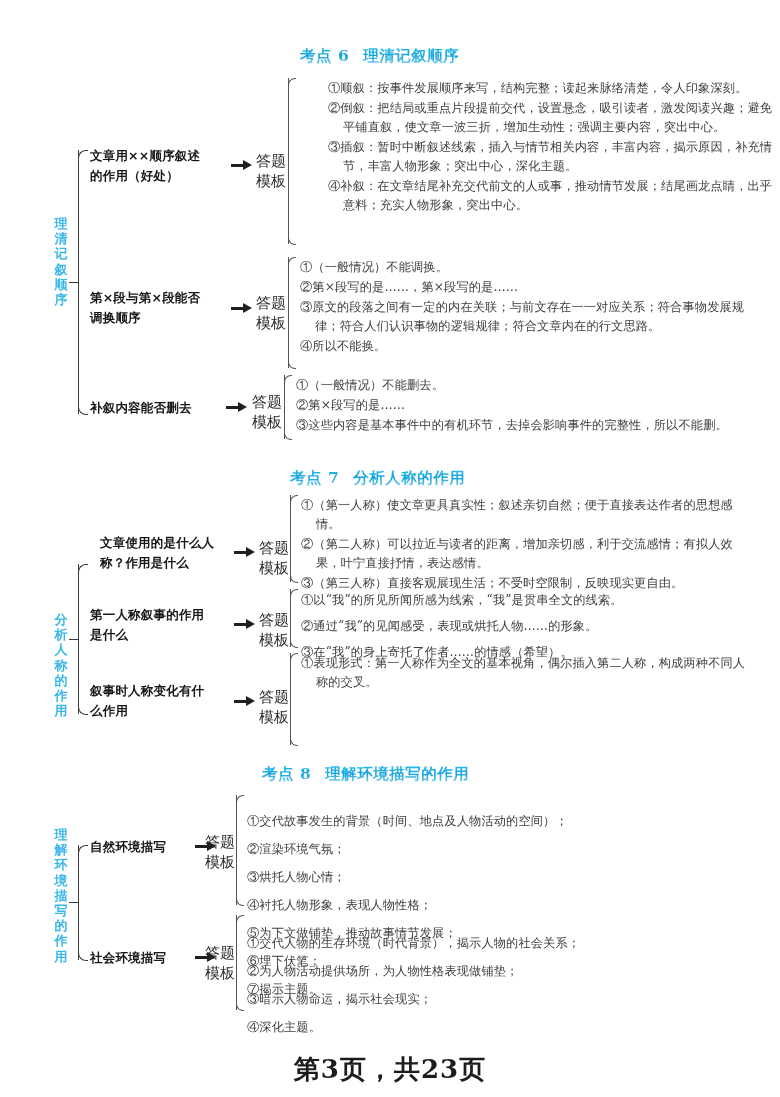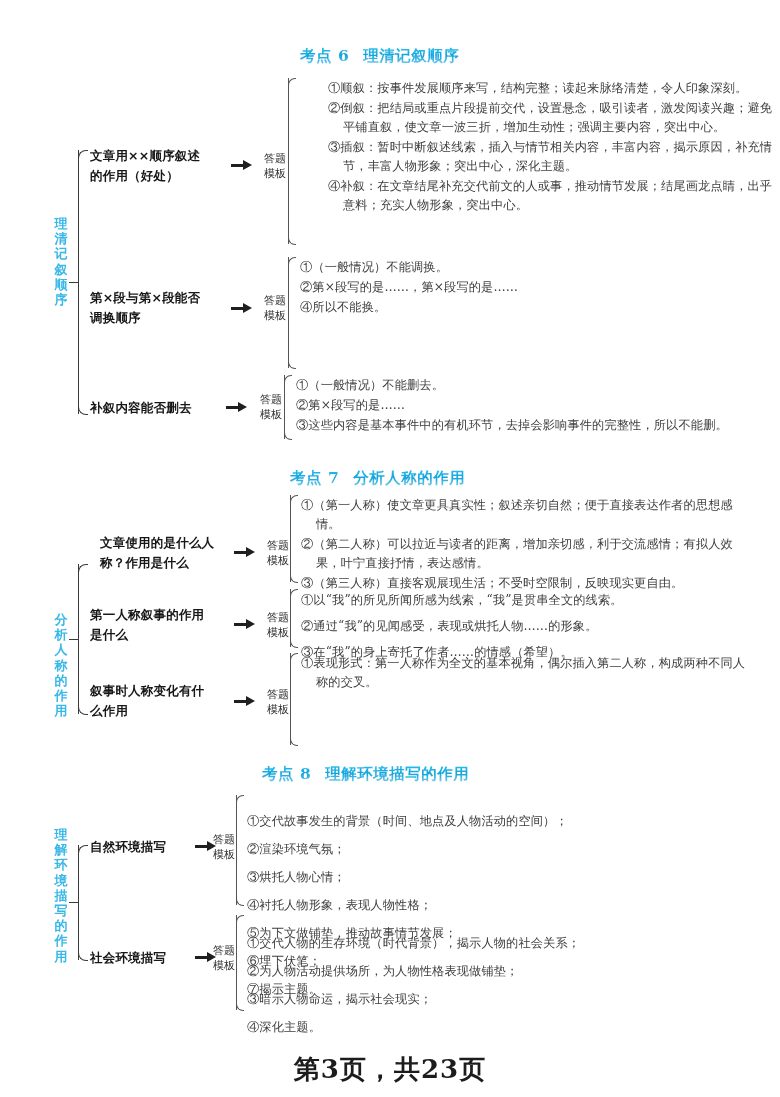--- a/index.html
+++ b/index.html
@@ -108,23 +108,23 @@
     width: 0; height: 0;
     border-top: 5.5px solid transparent;
     border-bottom: 5.5px solid transparent;
     border-left: 9px solid #1f1f1f;
   }
 
   
   .tpl-label {
     position: absolute;
     width: 30px;
-    font-size: 11px;
+    font-size: 15px;
     line-height: 1.33;
-    text-align: right;
+    text-align: left;
     color: #2b2b2b;
     font-family: "DejaVu Serif", "Liberation Serif", serif;
   }
   .tpl-label span { display: block; }
 
   
   .content-brace {
     position: absolute;
     width: 9px;
     border-left: 1.2px solid #555;
@@ -223,20 +223,21 @@
       <div class="head"></div>
   </div>
   <div class="tpl-label" style="left:256px; top:294px;">
     <span>答题</span>
     <span>模板</span>
   </div>
   <div class="content-brace" style="left:288px; top:257px; height:111px;"></div>
   <div class="content-list" style="left:300px; top:258px; width:448px;">
     <span class="item">①（一般情况）不能调换。</span>
     <span class="item">②第×段写的是……，第×段写的是……</span>
+    <span class="item">③原文的段落之间有一定的内在关联；与前文存在一一对应关系；符合事物发展规律；符合人们认识事物的逻辑规律；符合文章内在的行文思路。</span>
     <span class="item">④所以不能换。</span>
   </div>
 
   <div class="question" style="left:90px; top:398px; width:160px;">
     <div>补叙内容能否删去</div>
   </div>
   <div class="arrow" style="left:226px; top:402px;">
     <div class="shaft"></div>
       <div class="head"></div>
   </div>

